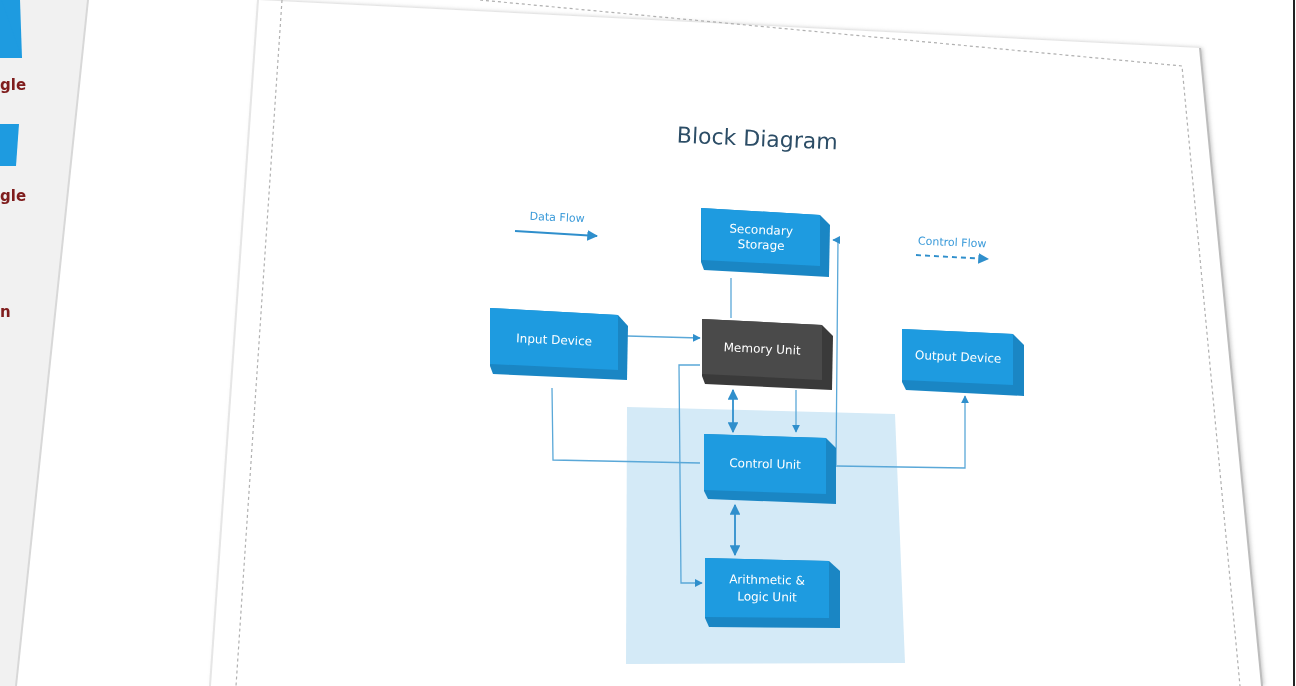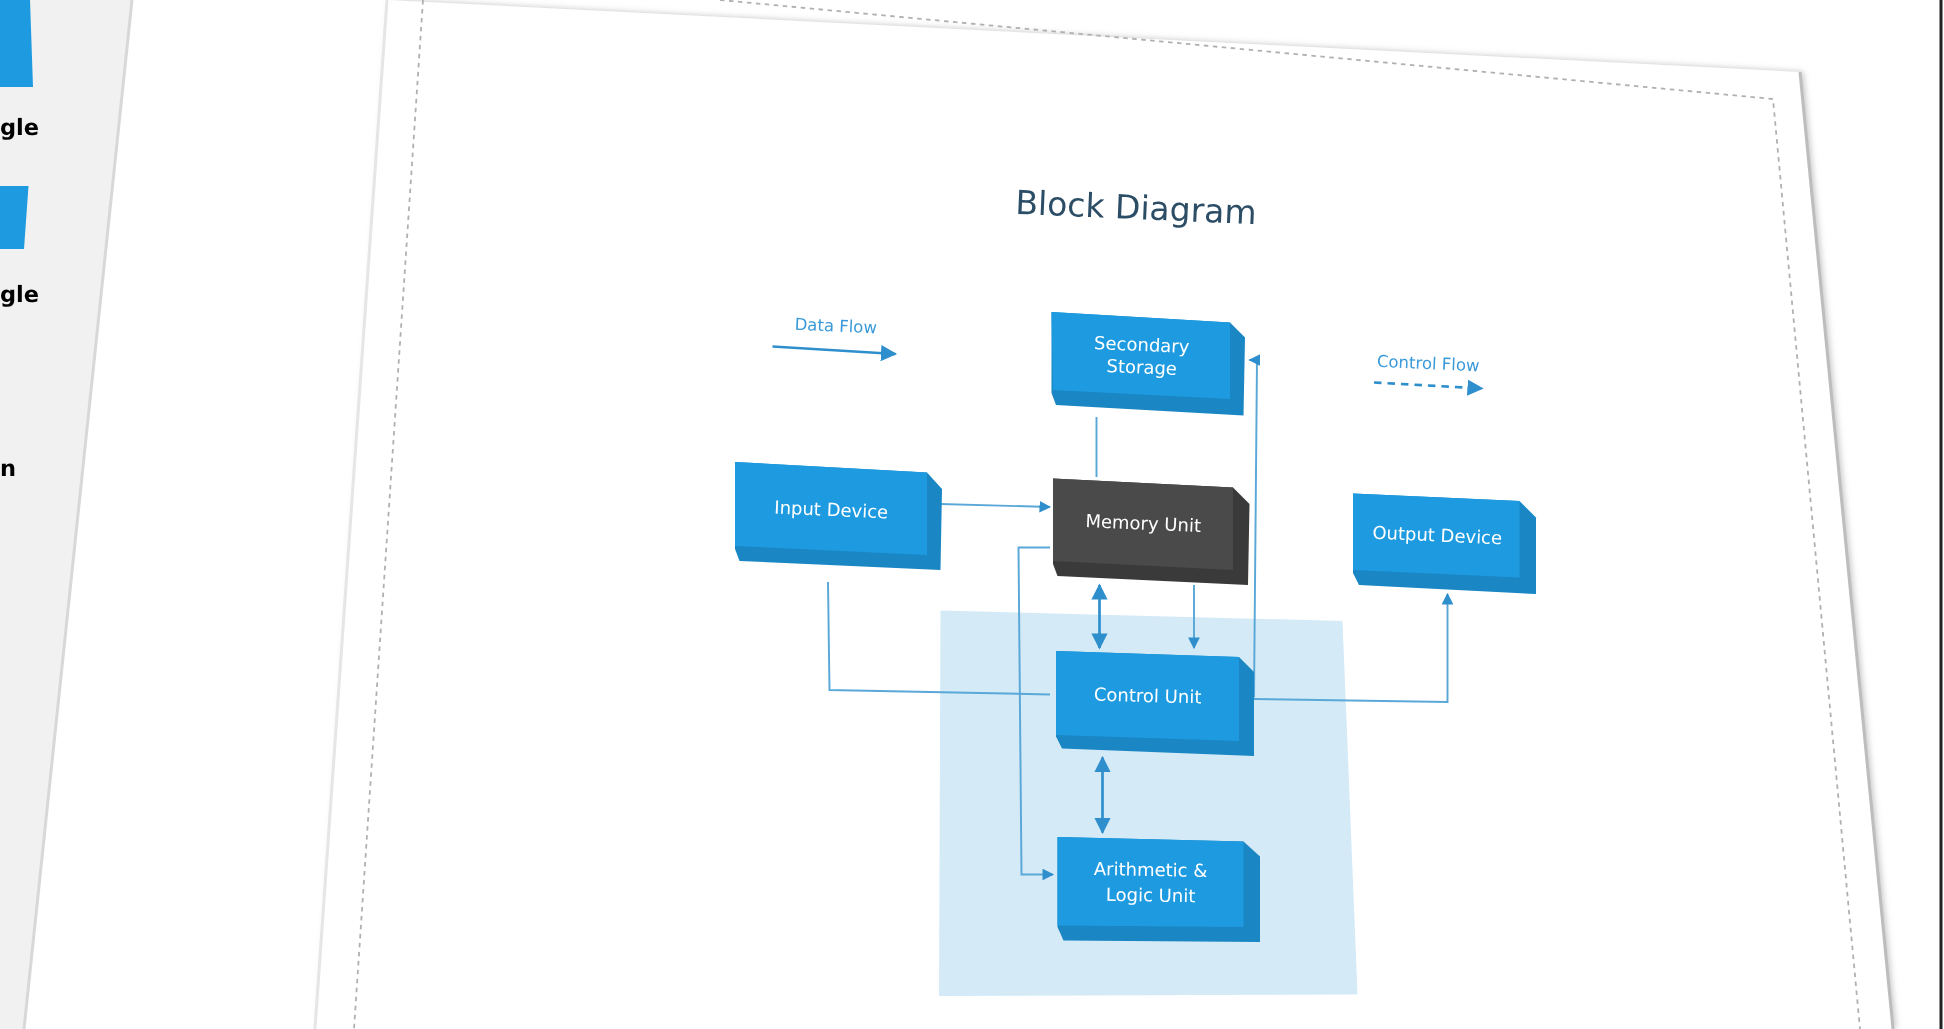--- a/index.html
+++ b/index.html
@@ -8,21 +8,21 @@
     background: #ffffff;
     font-family: "Liberation Sans", sans-serif;
     position: relative;
   }
   #left-panel {
     position: absolute; left: 0; top: 0; width: 90px; height: 686px;
     background: #f1f1f1;
     clip-path: polygon(0 0, 88px 0, 16px 686px, 0 686px);
   }
   .panel-label {
-    position: absolute; font-size: 15px; color: #000000; font-weight: bold;
+    position: absolute; font-size: 15px; color: #7f1d1d; font-weight: bold;
     font-family: "DejaVu Sans", sans-serif;
   }
   #canvas-svg { position: absolute; left: 0; top: 0; }
   .blk-text {
     fill: #ffffff; font-family: "DejaVu Sans", sans-serif; font-size: 12px;
     text-anchor: middle;
   }
   .legend-text {
     fill: #3a9ad9; font-family: "DejaVu Sans", sans-serif; font-size: 11px;
     text-anchor: middle;

